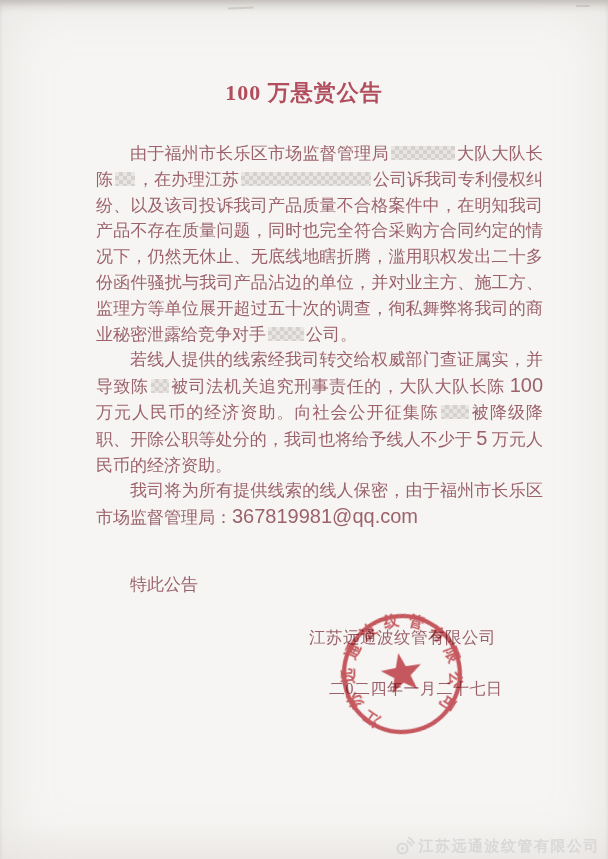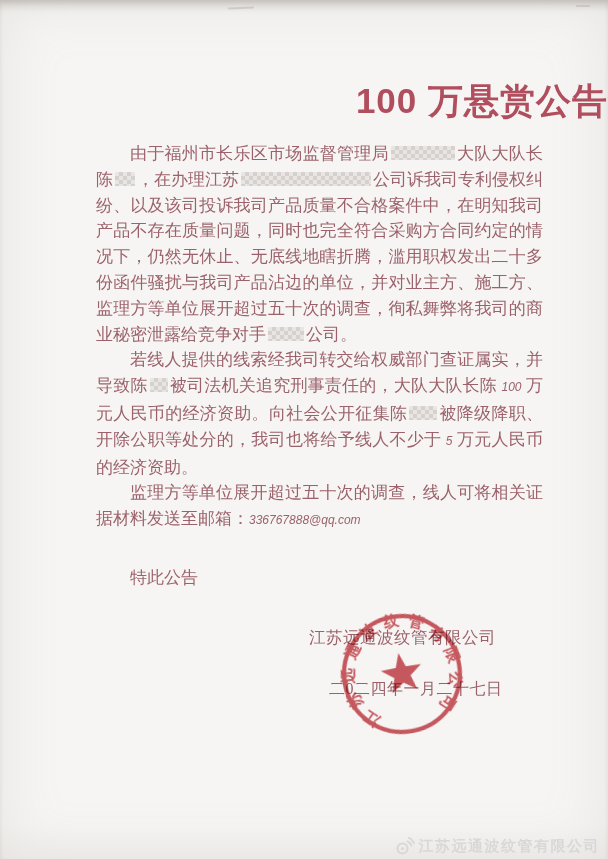--- a/index.html
+++ b/index.html
@@ -17,36 +17,36 @@
     content:"";position:absolute;top:0;left:0;right:0;height:12px;
     background:linear-gradient(180deg,rgba(140,135,130,.22),rgba(140,135,130,0));
     pointer-events:none;
   }
   .artifact{position:absolute;background:#b9b6b2;opacity:.55;border-radius:1px;}
   .a1{top:7px;left:228px;width:26px;height:2px;transform:rotate(-2deg);}
   .a2{top:5px;left:576px;width:14px;height:2px;}
 
   .doc-title{
     position:absolute;top:78px;left:0;width:608px;
-    text-align:right;
-    font-family:Liberation Sans, sans-serif;
-    font-weight:700;font-size:35px;letter-spacing:1px;
+    text-align:center;
+    font-family:Liberation Serif, serif;
+    font-weight:700;font-size:22px;letter-spacing:1px;
     color:#b14e5e;
     filter:blur(.3px);
   }
   .doc-body{
     position:absolute;top:141px;left:96px;width:447px;
     font-size:17px;line-height:25.8px;
     color:#9c626b;
     text-align:justify;
     filter:blur(.3px);
   }
   .doc-body p{margin:0;text-indent:2em;}
-  .doc-body p.closing{margin-top:31px;text-indent:2em;}
-  .sans{font-family:"Liberation Sans","DejaVu Sans",sans-serif;font-size:12px;font-style:italic;}
+  .doc-body p.closing{margin-top:41px;text-indent:2em;}
+  .sans{font-family:"Liberation Sans","DejaVu Sans",sans-serif;font-size:20px;}
   .redact{
     display:inline-block;height:14px;margin:0 2px;vertical-align:-1px;
     background:conic-gradient(#d2cfcc 25%,#e7e4e1 0 50%,#d2cfcc 0 75%,#e7e4e1 0);
     background-size:8px 8px;border-radius:1px;opacity:.95;
   }
   .company-line{
     position:absolute;top:627px;left:309px;
     font-size:16.5px;letter-spacing:.5px;color:#9c626b;filter:blur(.35px);
   }
   .date-line{
@@ -73,21 +73,21 @@
 <div class="paper">
 
   <div class="artifact a1"></div>
   <div class="artifact a2"></div>
 
   <div class="doc-title">100 万悬赏公告</div>
 
   <div class="doc-body">
       <p><span>由于福州市长乐区市场监督管理局</span><span class="redact" style="width: 64px;"></span><span>大队大队长陈</span><span class="redact" style="width: 20px;"></span><span>，在办理江苏</span><span class="redact" style="width: 130px;"></span><span>公司诉我司专利侵权纠纷、以及该司投诉我司产品质量不合格案件中，在明知我司产品不存在质量问题，同时也完全符合采购方合同约定的情况下，仍然无休止、无底线地瞎折腾，滥用职权发出二十多份函件骚扰与我司产品沾边的单位，并对业主方、施工方、监理方等单位展开超过五十次的调查，徇私舞弊将我司的商业秘密泄露给竞争对手</span><span class="redact" style="width: 36px;"></span><span>公司。</span></p>
       <p><span>若线人提供的线索经我司转交给权威部门查证属实，并导致陈</span><span class="redact" style="width: 18px;"></span><span>被司法机关追究刑事责任的，大队大队长陈 </span><span class="sans">100</span><span> 万元人民币的经济资助。向社会公开征集陈</span><span class="redact" style="width: 28px;"></span><span>被降级降职、开除公职等处分的，我司也将给予线人不少于 </span><span class="sans">5</span><span> 万元人民币的经济资助。</span></p>
-      <p><span>监理方等单位展开超过五十次的调查，线人可将相关证据材料发送至邮箱：</span><span class="sans">336767888@qq.com</span></p>
+      <p><span>我司将为所有提供线索的线人保密，由于福州市长乐区市场监督管理局：</span><span class="sans">367819981@qq.com</span></p>
       <p class="closing">特此公告</p>
     </div>
 
   <div class="company-line">江苏远通波纹管有限公司</div>
   <div class="date-line">二0二四年一月二十七日</div>
 
   <svg class="seal" viewBox="0 0 128 128">
     <circle cx="64" cy="64" r="57" fill="none" stroke="#c5444c" stroke-width="4.2"></circle>
     <polygon fill="#c5444c" points="64,43 69,57.1 84,57.5 72.1,66.6 76.3,81 64,72.5 51.7,81 55.9,66.6 44,57.5 59,57.1"></polygon>
     <defs>

